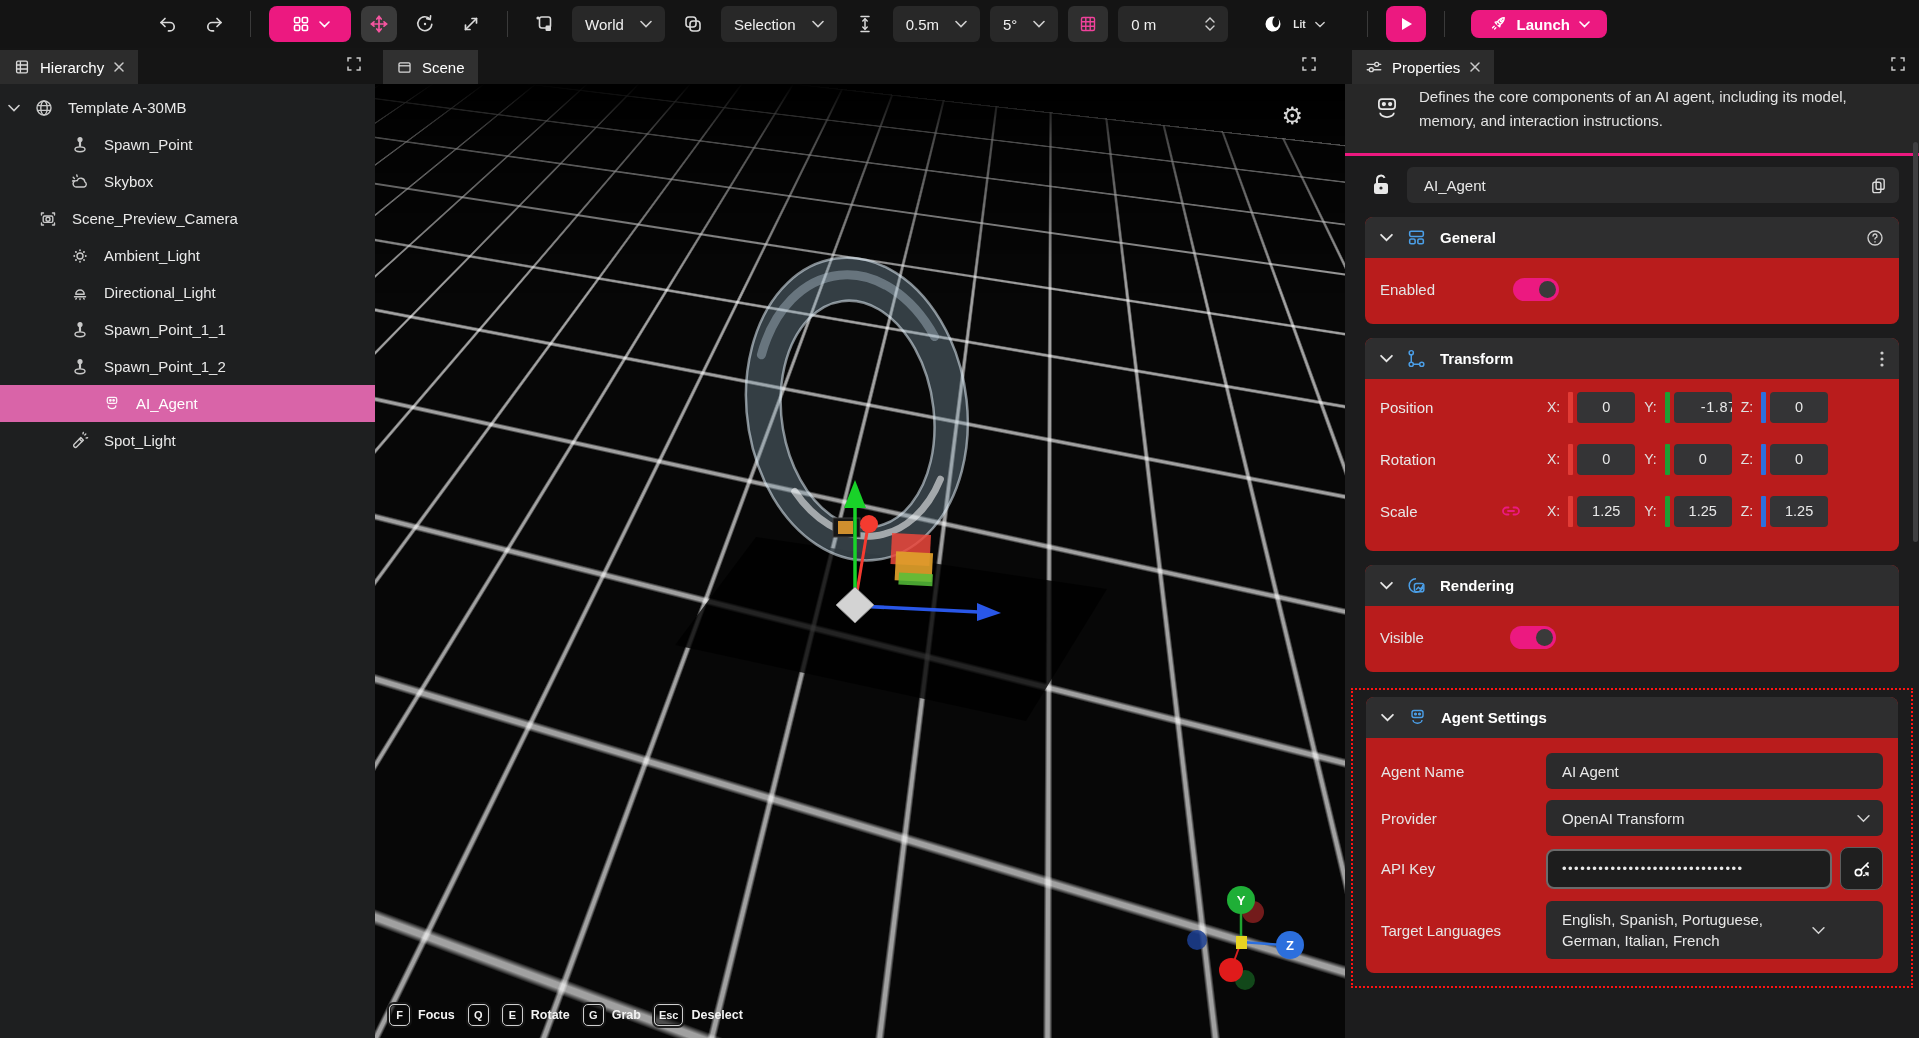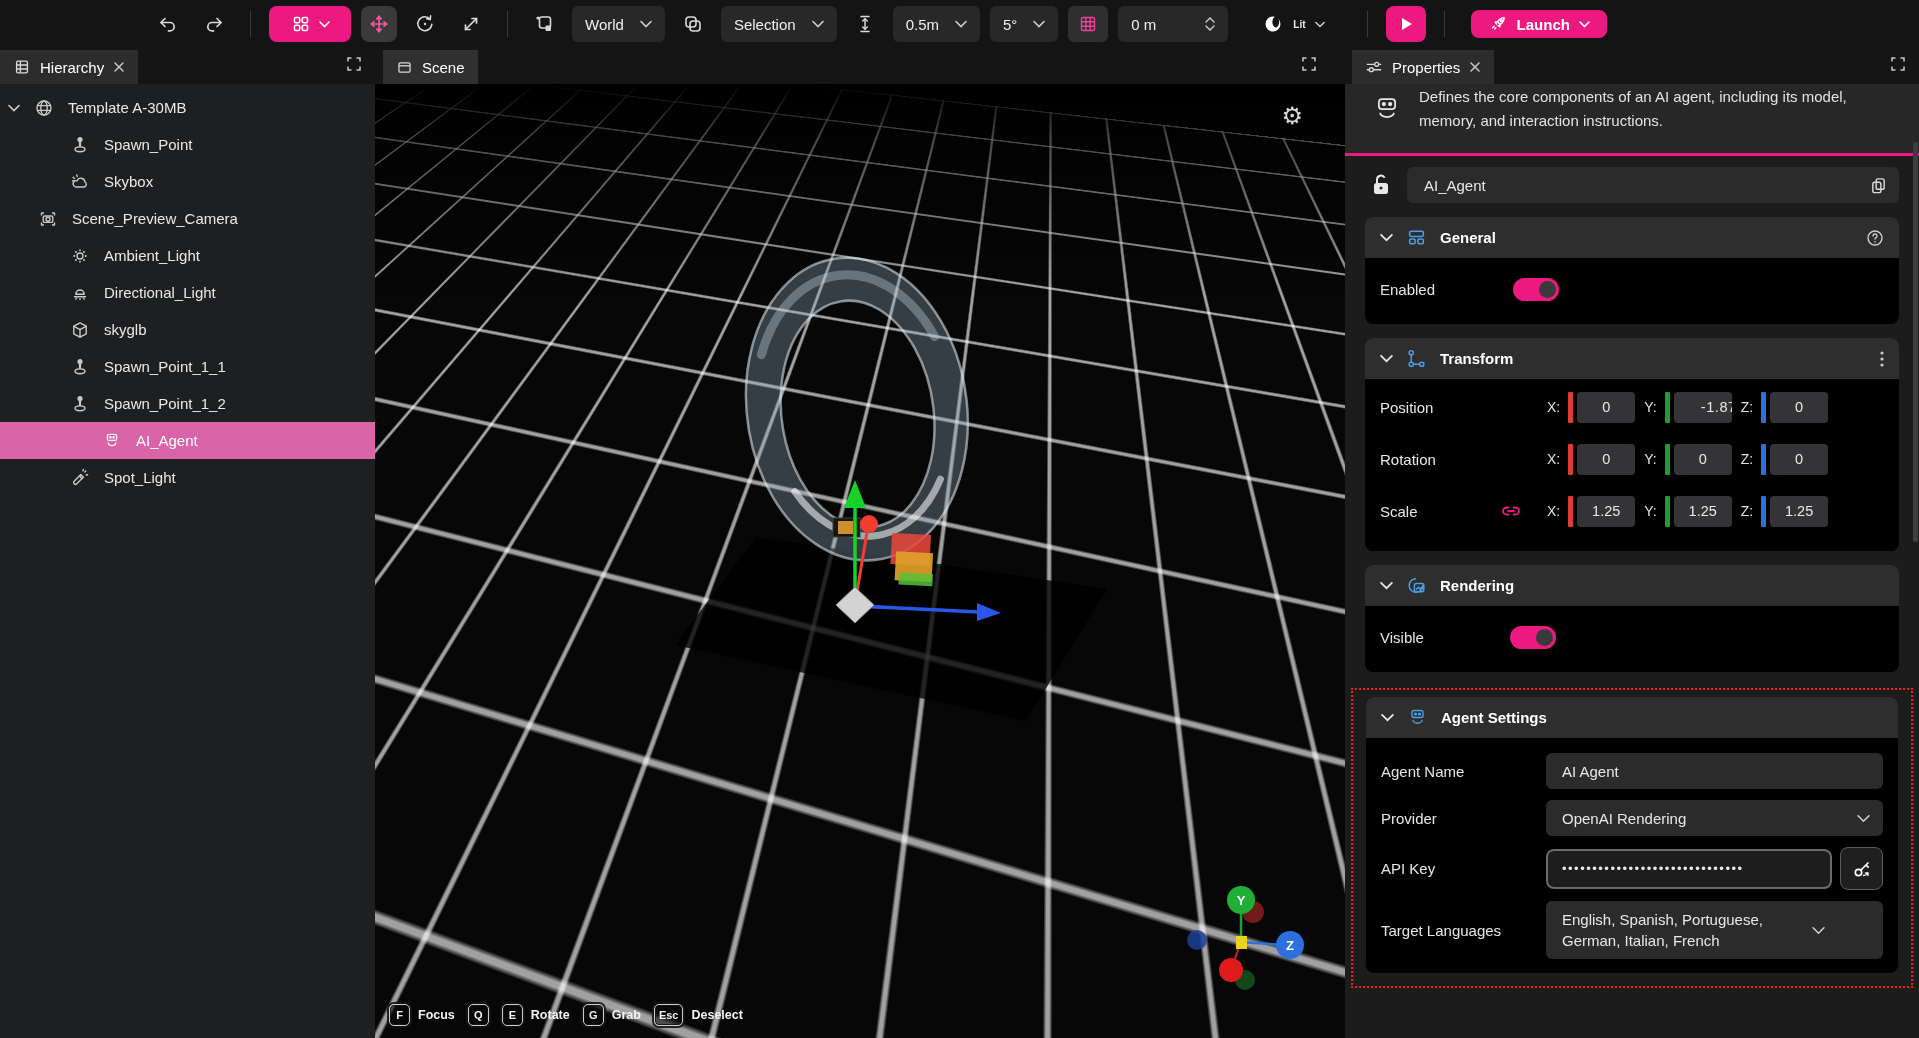--- a/index.html
+++ b/index.html
@@ -68,21 +68,21 @@
   
   .props-scroll { flex:1; overflow:hidden; }
   .desc-box { background:#272727; border-bottom:3px solid var(--accent); height:72px; overflow:hidden; display:flex; gap:18px; padding:0 18px 0 28px; }
   .desc-box .robot { margin-top:10px; flex:none; }
   .desc-text { margin-top:-7px; font-size:15px; line-height:24px; color:#e3e3e3; padding-top:8px; }
   .name-row { display:flex; align-items:center; gap:14px; padding:11px 20px 0 24px; }
   .name-field { flex:1; height:36px; background:#2b2b2c; border-radius:6px; display:flex; align-items:center; padding:0 12px 0 17px; font-size:15px; }
   .name-field .grow { flex:1; }
   .copyic { display:flex; color:#dcdcdc; cursor:pointer; }
 
-  .section { margin:14px 20px 0 20px; background:#000000; border-radius:8px; overflow:hidden; }
+  .section { margin:14px 20px 0 20px; background:#b91c1c; border-radius:8px; overflow:hidden; }
   .sec-head { height:41px; background:#2e2e2f; display:flex; align-items:center; gap:13px; padding:0 15px; cursor:pointer; }
   .sec-head .title { font-size:15px; font-weight:bold; color:#fff; }
   .sec-head .spacer { flex:1; }
   .sec-head .right-ic { color:#cdcdcd; display:flex; }
   .sec-body { padding:10px 15px 14px 15px; }
   .prop-row { display:flex; align-items:center; min-height:42px; }
   .prop-label { font-size:15px; color:#e4e4e4; }
 
   .toggle { width:46px; height:23px; border-radius:12px; background:var(--accent); position:relative; margin-left:78px; cursor:pointer; }
   .toggle::after { content:""; position:absolute; right:3px; top:3px; width:17px; height:17px; border-radius:50%; background:#3a3a3a; }
@@ -334,29 +334,20 @@
         </div>
         <div class="h-row" style="padding-left: 70px;">
           <span class="h-icon">
             <svg width="20" height="20" viewBox="0 0 20 20" fill="none" stroke="#d8d8d8" stroke-width="1.4" stroke-linecap="round" stroke-linejoin="round">
               <path d="M5.8 11.2 a4.2 4.2 0 0 1 8.4 0 Z"></path>
               <path d="M4.5 13.8 H15.5"></path>
               <path d="M10 15.8 v.8 M6.3 15.3 l-.5.8 M13.7 15.3 l.5.8"></path>
             </svg>
           </span>
           <span>Directional_Light</span>
-        </div>
-        <div class="h-row" style="padding-left: 70px;">
-          <span class="h-icon">
-            <svg width="20" height="20" viewBox="0 0 20 20" fill="none" stroke="#d8d8d8" stroke-width="1.4" stroke-linecap="round" stroke-linejoin="round">
-              <path d="M10 2.8 L16.2 6.2 V13.8 L10 17.2 L3.8 13.8 V6.2 Z"></path>
-              <path d="M4 6.4 L10 9.6 L16 6.4 M10 9.6 V17"></path>
-            </svg>
-          </span>
-          <span>skyglb</span>
         </div>
         <div class="h-row" style="padding-left: 70px;">
           <span class="h-icon">
             <svg width="20" height="20" viewBox="0 0 20 20" fill="none" stroke="#d8d8d8" stroke-width="1.4" stroke-linecap="round" stroke-linejoin="round">
               <circle cx="10" cy="4.6" r="1.9" fill="#d8d8d8"></circle>
               <path d="M10 7 V11" stroke-width="2.2"></path>
               <ellipse cx="10" cy="14.3" rx="5" ry="2.4"></ellipse>
             </svg>
           </span>
           <span>Spawn_Point_1_1</span>
@@ -687,21 +678,21 @@
           <div class="sec-body" style="padding-top:4px;">
             <div class="ag-row">
               <span class="ag-label">Agent Name</span>
               <div class="ag-input">
                   <span class="grow">AI Agent</span>
                 </div>
             </div>
             <div class="ag-row">
               <span class="ag-label">Provider</span>
               <div class="ag-input">
-                <span class="grow">OpenAI Rendering</span>
+                <span class="grow">OpenAI Transform</span>
                 <span class="dd-chev">
                     <svg width="13" height="9" viewBox="0 0 12 8" fill="none" stroke="#cfcfcf" stroke-width="1.5" stroke-linecap="round">
                       <path d="M1 1.5 L6 6.5 L11 1.5"></path>
                     </svg>
                   </span>
               </div>
             </div>
             <div class="ag-row">
               <span class="ag-label">API Key</span>
               <div class="api-field">

